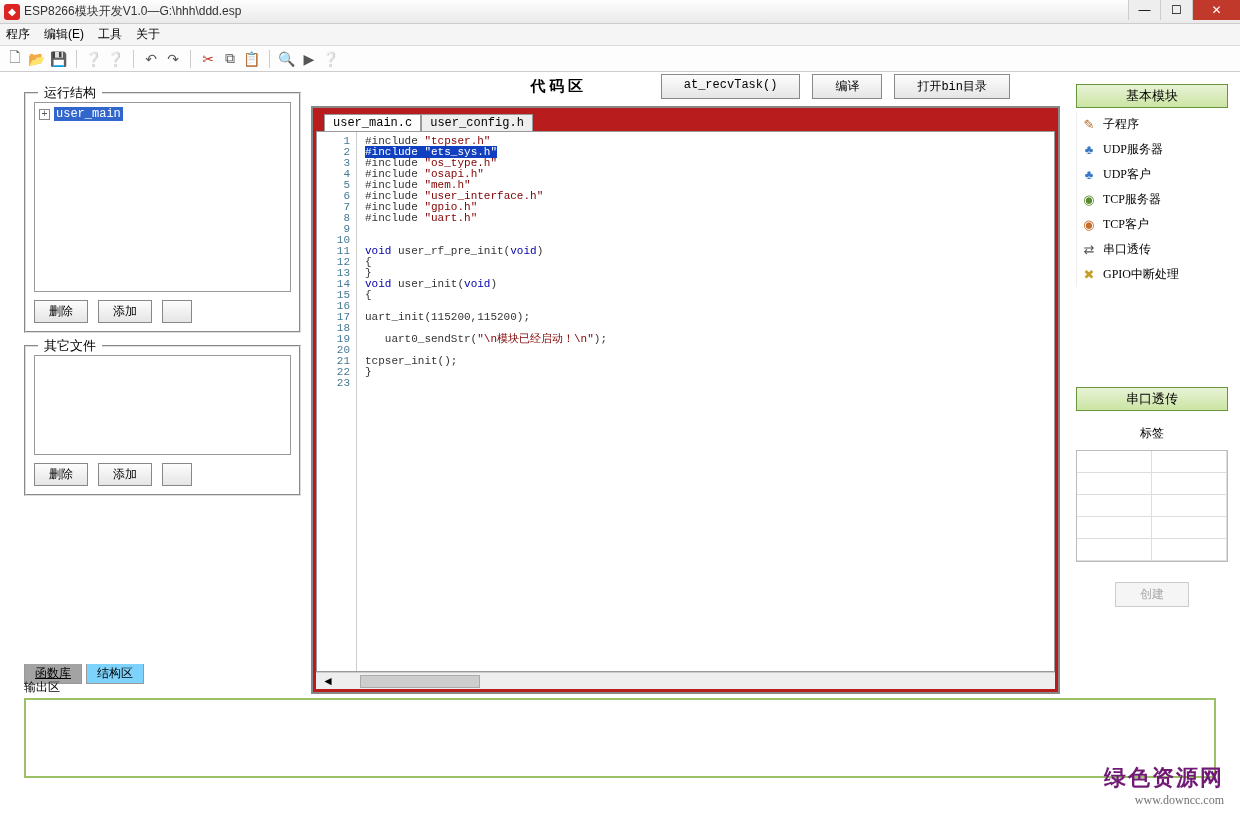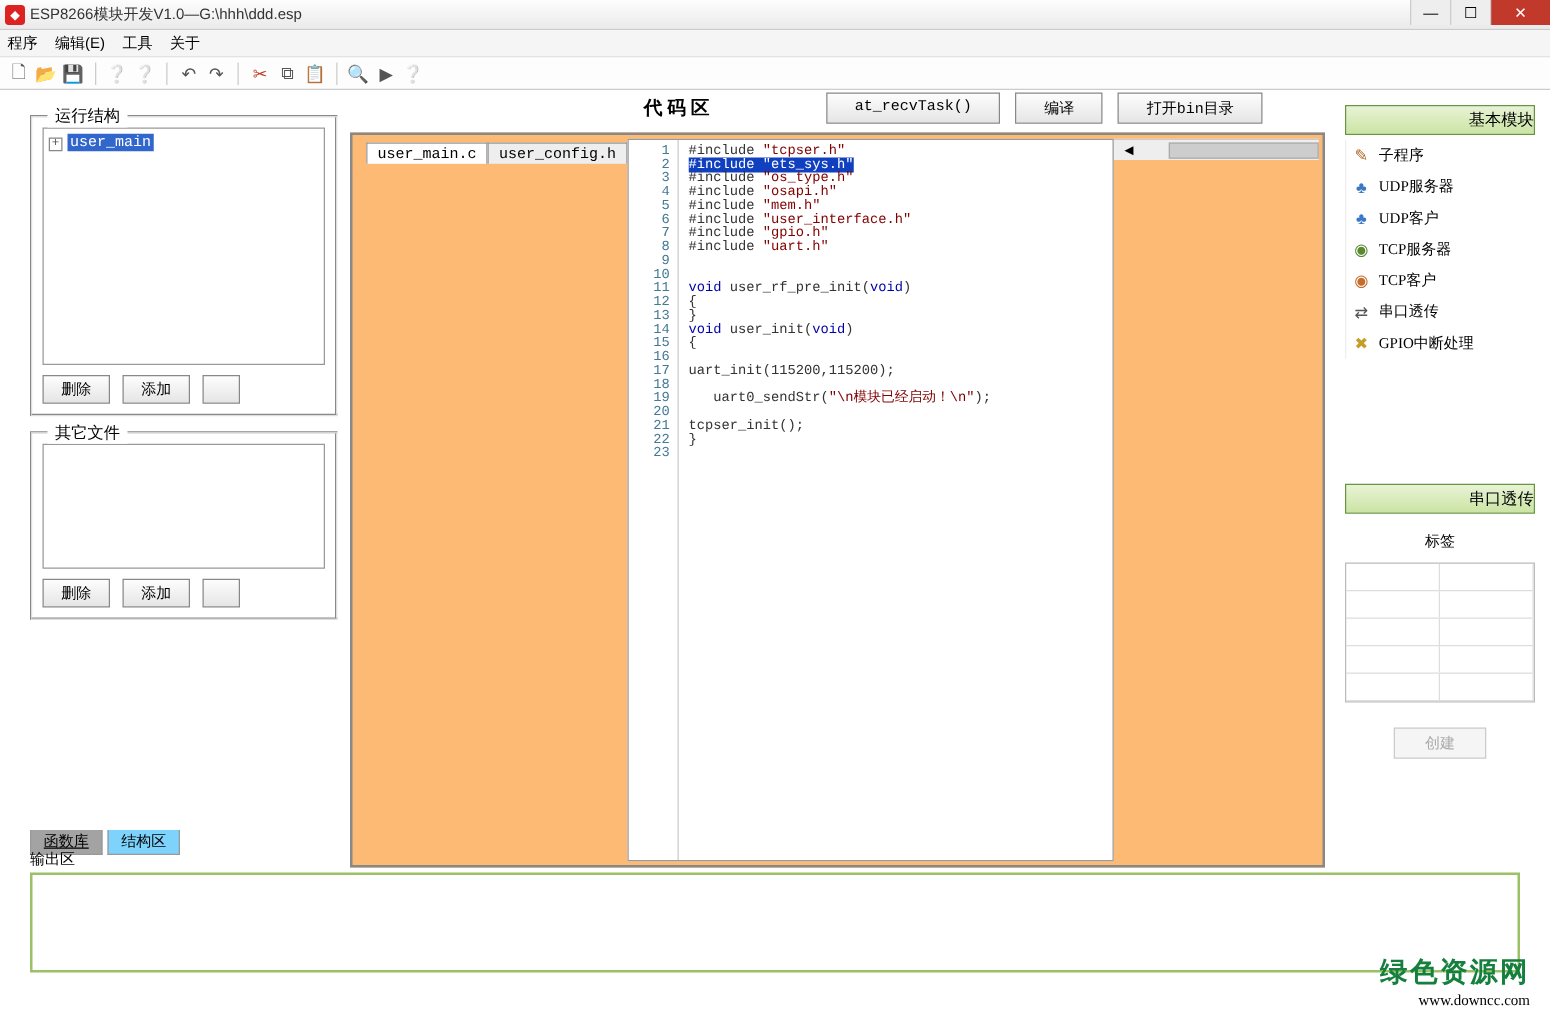--- a/index.html
+++ b/index.html
@@ -9,66 +9,66 @@
 .titlebar-text { font-size: 12px; color: #333; }
 .winbtns { position: absolute; right: 0; top: 0; display: flex; }
 .winbtn { width: 32px; height: 20px; display: flex; align-items: center; justify-content: center; border-left: 1px solid #ccc; background:#eee;}
 .winbtn.close { background: #c0392b; color: #fff; width: 48px;}
 .menubar { height: 22px; background: #f5f5f5; border-bottom: 1px solid #ddd; display: flex; align-items: center; padding: 0 6px; gap: 14px; }
 .menubar span { cursor: default; }
 .toolbar { height: 26px; background: #fdfdfd; border-bottom: 1px solid #ccc; display: flex; align-items: center; padding: 0 6px; gap: 4px; }
 .tbicon { width: 18px; height: 18px; display: flex; align-items:center; justify-content:center; font-size:14px; color:#555; }
 .tbsep { width:1px; height:18px; background:#ccc; margin:0 4px;}
 .main { position:absolute; top:72px; left:0; right:0; bottom:120px; display:flex; }
-.leftcol { width: 280px; padding: 20px 10px 10px 24px; display:flex; flex-direction:column; }
+.leftcol { width: 311px; padding: 20px 10px 10px 24px; display:flex; flex-direction:column; }
 .panel-border { border: 2px groove #ddd; padding: 8px; position:relative; margin-bottom: 12px; }
 .panel-title { position:absolute; top:-10px; left:12px; background:#fff; padding:0 6px; font-size:13px; font-family:SimSun;}
 .treebox { background:#fff; border:1px solid #999; height:190px; padding:4px; font-family:"Courier New",monospace; font-size:12px;}
 .tree-item { background:#3166cc; color:#fff; padding:0 2px; display:inline-block;}
 .tree-plus { display:inline-block; width:11px; height:11px; border:1px solid #888; text-align:center; line-height:9px; font-size:10px; margin-right:4px; background:#fff; color:#555;}
 .btnrow { display:flex; gap:10px; margin-top:8px; }
 .btn { border:1px solid #888; background:linear-gradient(#fdfdfd,#e5e5e5); padding:2px 14px; font-size:12px; font-family:SimSun; cursor:default; min-width:50px; text-align:left;}
 .otherfiles .treebox { height: 100px; }
 .bottom-tabs { display:flex; margin-top:auto; gap:4px; padding-top:14px;}
 .btab { border:1px solid #999; border-top:none; padding:1px 10px; font-size:12px; font-family:SimSun; background:#a3a3a3;}
 .btab.active { background:#7dd3fc; }
 .btab u { text-decoration: underline;}
 .centercol { flex:1; position:relative; display:flex; flex-direction:column; }
 .codeheader { height:28px; display:flex; align-items:center; justify-content:center; gap:20px; position:relative;}
 .codetitle { font-size:15px; font-weight:bold; font-family:SimSun; position:absolute; left:50%; transform:translateX(-160px);}
 .codebtns { position:absolute; right:60px; display:flex; gap:12px;}
 .codebtns .btn { padding: 3px 22px; font-family:"Courier New",SimSun;}
-.editorframe { margin:6px 10px 0 0; border:2px solid #888; background:#fdba74; padding:3px; flex:1; display:flex; flex-direction:row;}
+.editorframe { margin:6px 10px 0 0; border:2px solid #888; background:#b91c1c; padding:3px; flex:1; display:flex; flex-direction:column;}
 .tabs { height:20px; display:flex; align-items:flex-end; padding-left:8px;}
 .tab { border:1px solid #999; border-bottom:none; padding:1px 8px; font-family:"Courier New",monospace; font-size:12px; background:#fff; margin-right:0px;}
 .tab.inactive { background:#eee;}
 .codearea { flex:1; background:#fff; border:1px solid #999; display:flex; font-family:"Courier New",monospace; font-size:12px; overflow:hidden; position:relative;}
 .gutter { width:40px; background:#fff; text-align:right; padding:4px 6px 0 0; color:#457a94; border-right:1px solid #ccc; line-height:11px; font-size:11px;}
 .codebody { flex:1; padding:4px 0 0 8px; line-height:11px; font-size:11px; white-space:pre; color:#333;}
 .kw { color:#0000aa;}
 .str { color:#800000;}
 .sel { background:#1040c0; color:#fff; }
 .hscroll { height:17px; background:#eee; border-top:1px solid #ccc; display:flex; align-items:center;}
 .hscroll .thumb { width:120px; height:13px; background:#cdcdcd; border:1px solid #aaa; margin-left:20px;}
 .rightcol { width:170px; padding: 12px 12px 0 6px; display:flex; flex-direction:column;}
-.rheader { border:1px solid #6a953f; background:linear-gradient(#e8f3d6,#cbe4a3); text-align:right; padding:2px 0; font-size:13px; font-family:SimSun; margin-bottom:4px;}
+.rheader { border:1px solid #6a953f; background:linear-gradient(#e8f3d6,#cbe4a3); text-align:center; padding:2px 0; font-size:13px; font-family:SimSun; margin-bottom:4px;}
 .modlist { border-left:1px solid #eee; }
 .moditem { display:flex; align-items:center; gap:6px; padding:4px 4px; font-size:12px; font-family:SimSun;}
 .moditem .ico { width:16px; height:16px; display:flex; align-items:center; justify-content:center; font-size:13px;}
 .labelcenter { text-align:center; margin:10px 0 8px; font-family:SimSun;}
 .gridtable { border:1px solid #bbb; }
 .gridtable .row { display:flex; height:22px; border-bottom:1px solid #ddd;}
 .gridtable .cell { flex:1; border-right:1px solid #ddd;}
 .createbtn { margin-top:20px; align-self:center; border:1px solid #ccc; background:#f5f5f5; color:#aaa; padding:3px 24px; font-family:SimSun;}
 .outputarea { position:absolute; left:24px; right:24px; bottom:36px; }
 .outlabel { font-size:12px; font-family:SimSun; margin-bottom:2px;}
 .outbox { border:2px solid #9bc066; height:80px; background:#fff;}
 .watermark { position:absolute; right:16px; bottom:6px; text-align:right; font-family:SimSun; }
-.watermark .l1 { color:#15803d; font-size:22px; font-weight:bold; letter-spacing:2px;}
-.watermark .l2 { color:#000000; font-size:12px;}
+.watermark .l1 { color:#701a75; font-size:22px; font-weight:bold; letter-spacing:2px;}
+.watermark .l2 { color:#737373; font-size:12px;}
 </style>
 </head>
 <body>
 
 <div class="titlebar">
   <span class="title-icon">◆</span>
   <span class="titlebar-text">ESP8266模块开发V1.0—G:\hhh\ddd.esp</span>
   <div class="winbtns">
     <div class="winbtn">—</div>
     <div class="winbtn">☐</div>

